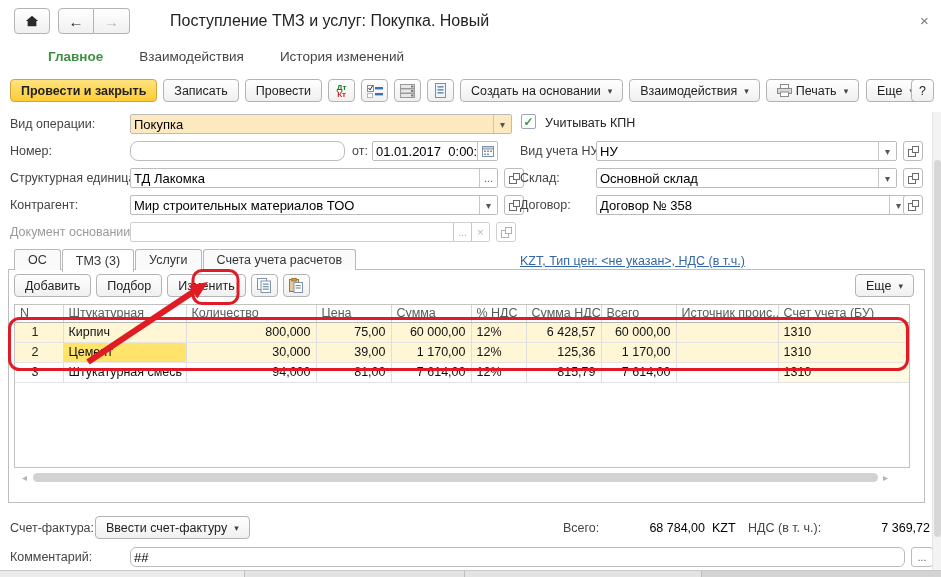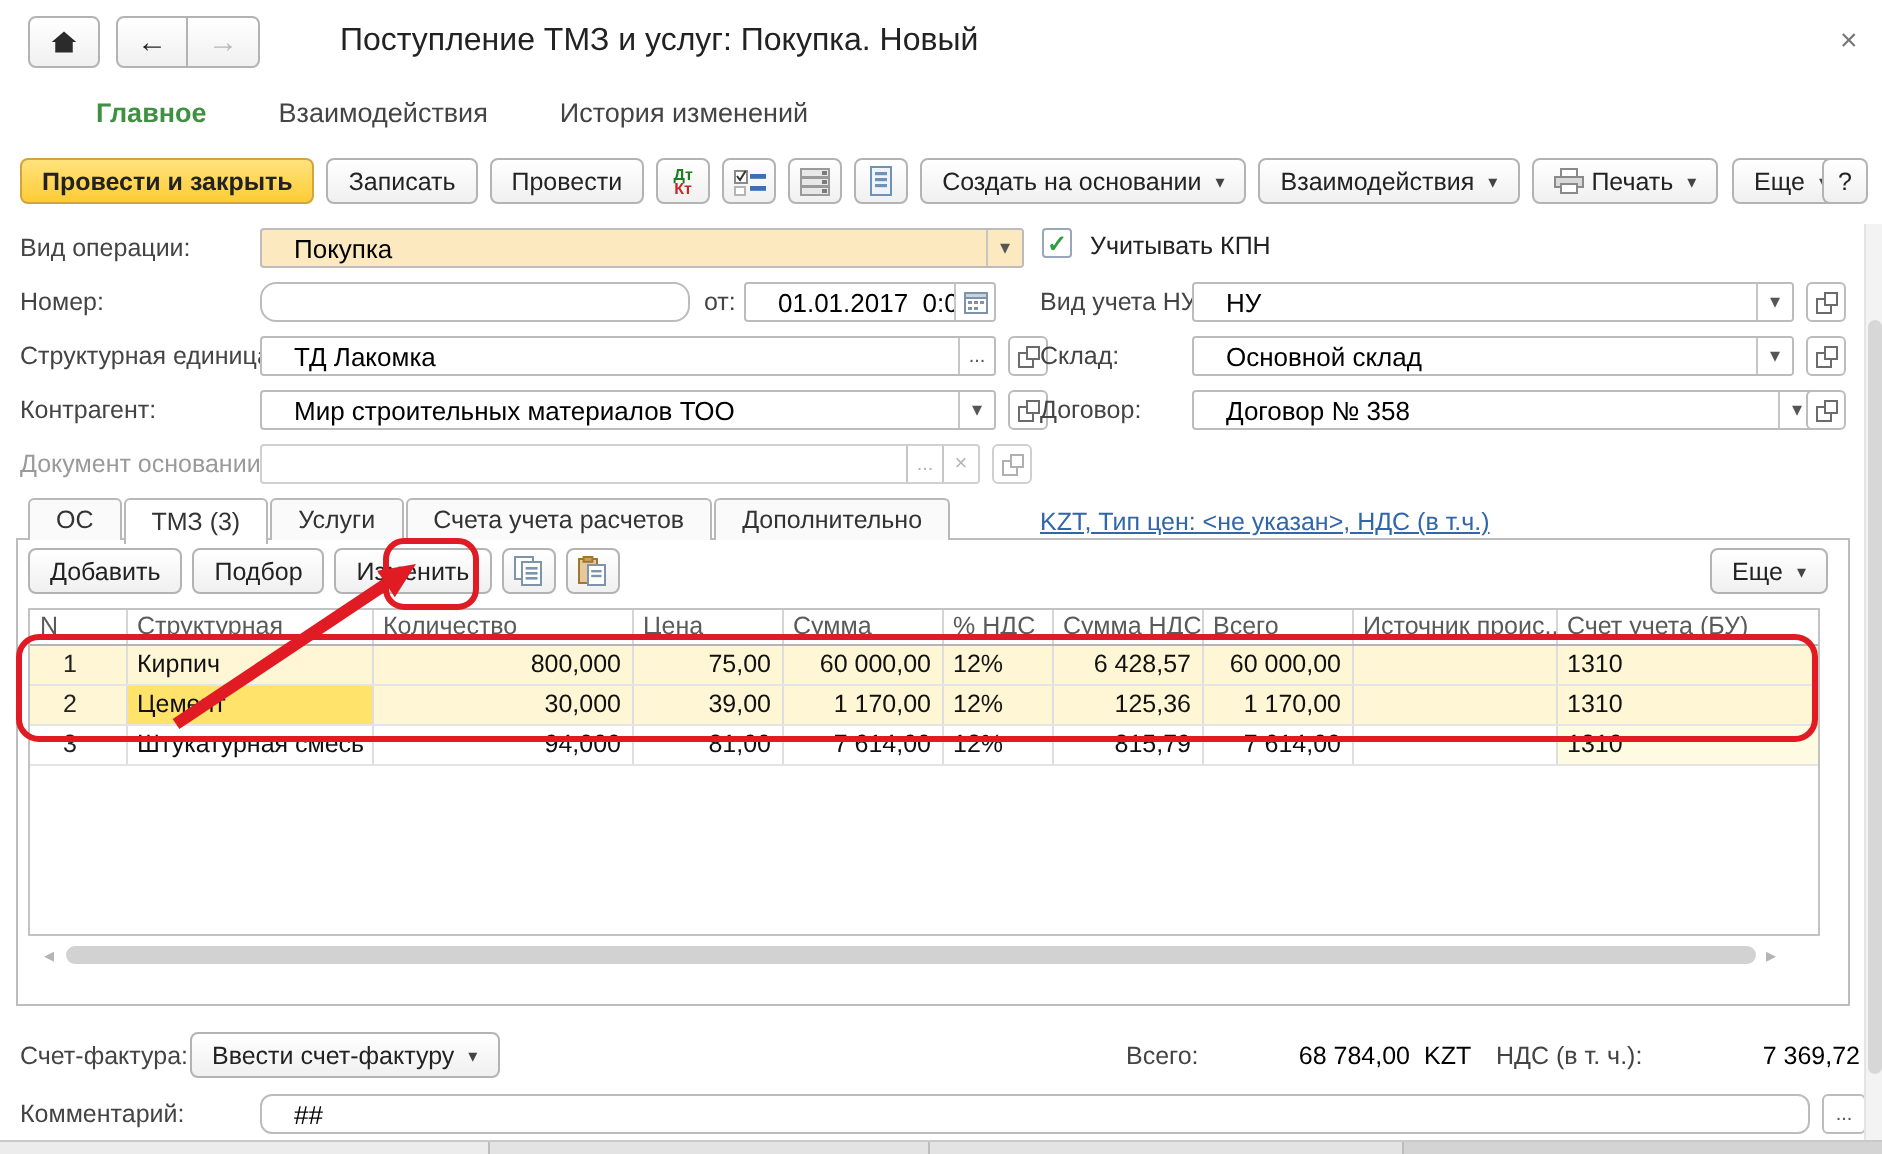--- a/index.html
+++ b/index.html
@@ -34,21 +34,21 @@
   .menu-item.active { color:#3e9141; font-weight:bold;padding-left:38px; }
 
   
   .lbl { font-size:12.5px; color:#444; white-space:nowrap; }
   .lbl.dis { color:#9a9a9a; }
   .fieldbox {
     display:flex; align-items:stretch; height:20px; border:1px solid #bcbcbc;
     border-radius:2px; background:#fff; overflow:hidden;
   }
   .fieldbox .val {
-    flex:1; display:flex; align-items:center; padding:0 16px; font-size:13px;
+    flex:1; display:flex; align-items:center; padding:0 3px; font-size:13px;
     color:#000; white-space:pre; overflow:hidden;
   }
   .fieldbox.yellow { background:#fce9c0; }
   .seg {
     display:flex; align-items:center; justify-content:center; width:18px;
     border-left:1px solid #c6c6c6; color:#555; font-size:10px; background:inherit;
   }
   .sidebtn {
     display:inline-flex; align-items:center; justify-content:center;
     width:20px; height:20px; border:1px solid #bcbcbc; border-radius:3px;
@@ -309,21 +309,20 @@
     </svg>
   </span>
 
   <a class="link abs" style="left:520px; top:224px;margin-top:30px;">KZT, Тип цен: &lt;не указан&gt;, НДС (в т.ч.)</a>
 
   <div class="abs" style="left:14px; top:247px; display:flex; align-items:flex-end; z-index:2;">
     <span class="tab">ОС</span>
     <span class="tab active">ТМЗ (3)</span>
     <span class="tab">Услуги</span>
     <span class="tab">Счета учета расчетов</span>
-    <span class="tab">Дополнительно</span>
   </div>
 
   <div id="panel" class="abs" style="left:8px; top:269px; width:917px; height:234px;"></div>
 
   <div class="abs" style="left:14px; top:274px; display:flex; gap:5px; z-index:4;">
     <button class="btn">
         <span>Добавить</span>
       </button>
     <button class="btn">
         <span>Подбор</span>
@@ -365,21 +364,21 @@
           <col style="width:80px">
         <col style="width:55px">
           <col style="width:75px">
           <col style="width:75px">
           <col style="width:102px">
           <col style="width:131px">
       </colgroup>
       <thead>
         <tr>
           <th>N</th>
-          <th>Структурная</th>
+          <th>Штукатурная</th>
           <th>Количество</th>
           <th>Цена</th>
           <th>Сумма</th>
           <th>% НДС</th>
           <th>Сумма НДС</th>
           <th>Всего</th>
           <th>Источник проис...</th>
           <th>Счет учета (БУ)</th>
         </tr>
       </thead>

